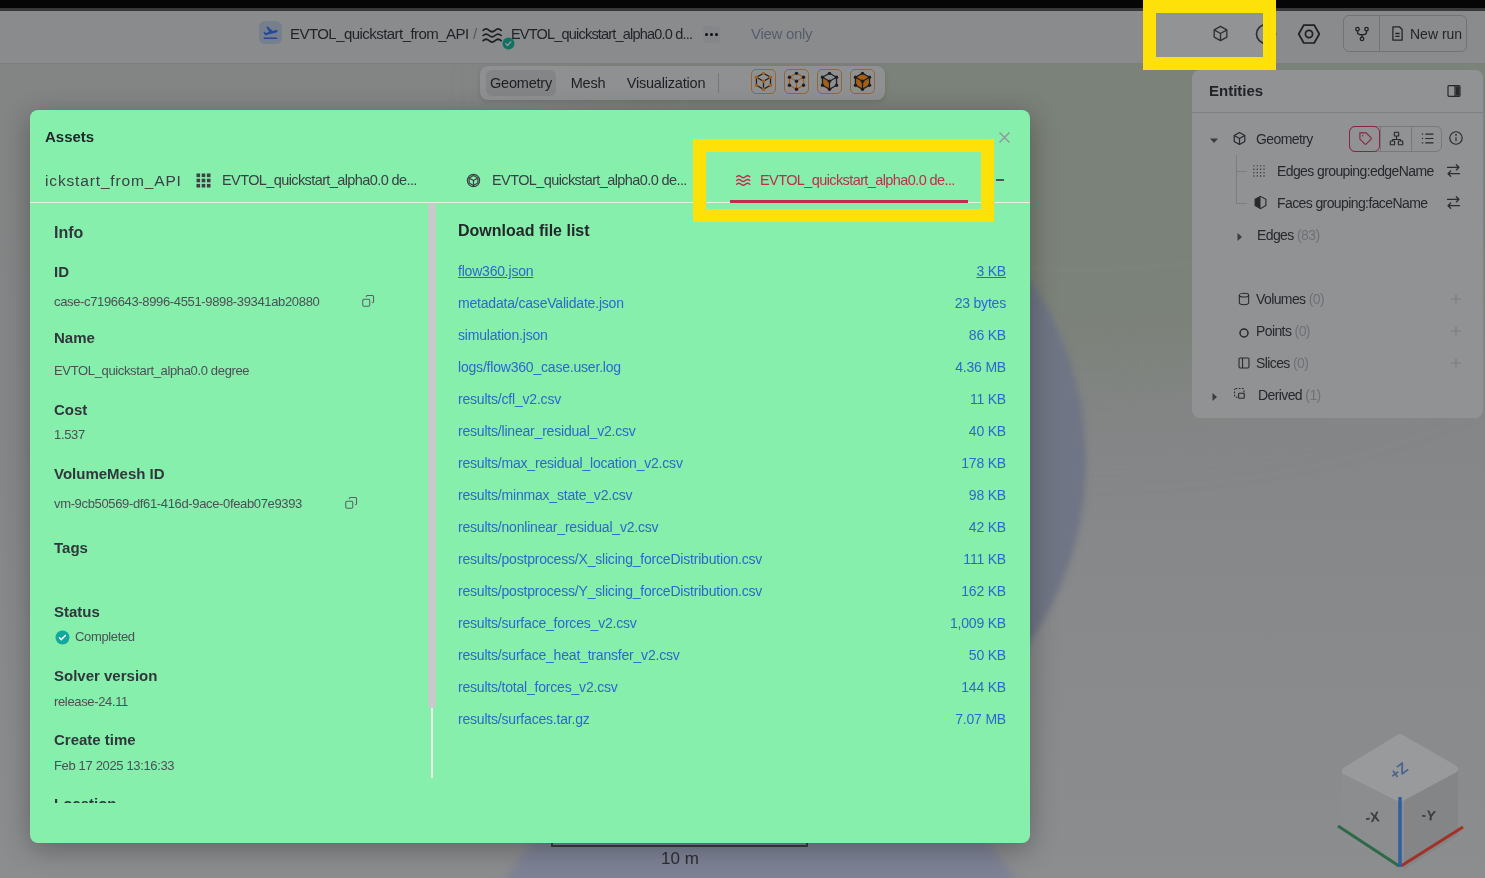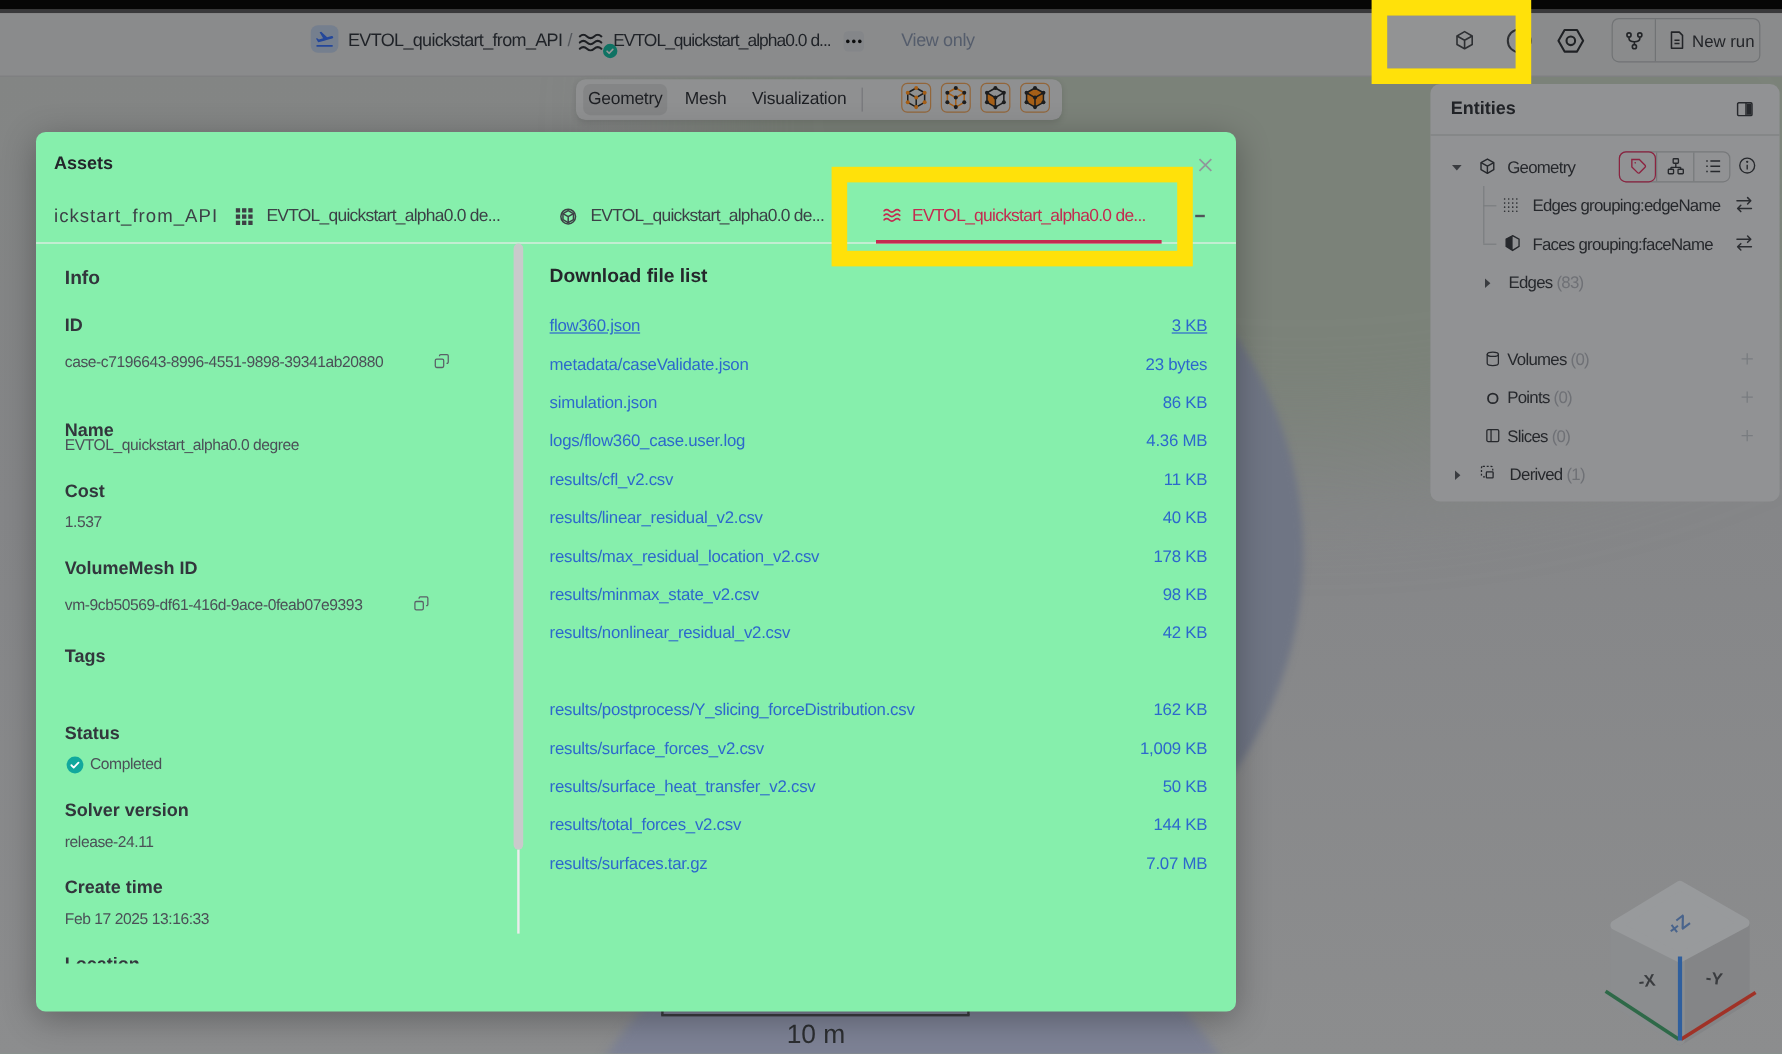--- a/index.html
+++ b/index.html
@@ -27,21 +27,21 @@
      background:linear-gradient(180deg,#838584 0%,#858688 45%,#8c8d8e 100%);}
   #wash-green{position:absolute;left:560px;top:-240px;width:1050px;height:560px;border-radius:50%;
      background:#7b8279;filter:blur(48px);}
   #disc{position:absolute;left:446px;top:78px;width:640px;height:640px;border-radius:50%;
      background:#6f7584;filter:blur(3px);}
   #bellipse{position:absolute;left:458px;top:677px;width:605px;height:605px;border-radius:50%;
      background:#7d8295;filter:blur(4px);}
   #sbar{position:absolute;left:551px;top:782px;width:257px;height:2px;background:#3b3d40;}
   #stick1{position:absolute;left:551px;top:774px;width:2px;height:9px;background:#3b3d40;}
   #stick2{position:absolute;left:806px;top:774px;width:2px;height:9px;background:#3b3d40;}
-  #slabel{position:absolute;left:600px;top:786px;width:160px;text-align:center;font-size:22px;color:#2c2e31;}
+  #slabel{position:absolute;left:600px;top:786px;width:160px;text-align:center;font-size:17px;color:#2c2e31;}
   #tb2{left:480px;top:66px;width:405px;height:34px;background:#8f9091;border-radius:8px;box-shadow:0 2px 5px rgba(0,0,0,0.12);}
   .tb2tab{position:absolute;top:4px;height:26px;line-height:26px;font-size:14.5px;color:#1d1f23;text-align:center;letter-spacing:-0.2px;}
   #tabGeo{left:6px;width:70px;background:#848586;border-radius:6px;}
   #tabMesh{left:84px;width:48px;}
   #tabVis{left:142px;width:88px;text-align:center;}
   #tb2div{position:absolute;left:238px;top:7px;width:1px;height:20px;background:#76777a;}
   .cbtn{position:absolute;top:3px;width:25px;height:25px;border:1px solid #93663a;border-radius:5px;box-sizing:border-box;}
   .cbtn svg{position:absolute;left:1px;top:1px;}
   #cb1{left:271px;} #cb2{left:304px;} #cb3{left:337px;} #cb4{left:370px;}
   #grp{left:1343px;top:15px;width:124px;height:37px;border:1px solid #717375;border-radius:6px;box-sizing:border-box;}
@@ -430,21 +430,21 @@
   <div id="lcol">
     <div class="lbl" style="top:21px;font-size:16px">Info</div>
     <div class="lbl" style="top:60px">ID</div>
     <div class="val" style="top:91px">case-c7196643-8996-4551-9898-39341ab20880</div>
     <div class="cpy" id="cpy1" style="left:331px;top:91px"><svg width="14" height="14" viewBox="0 0 24 24" fill="none">
           <g transform="translate(24,0) scale(-1,1)" stroke="#5a6067" stroke-width="1.8">
             <rect x="9" y="9" width="12" height="12" rx="2"></rect>
             <path d="M5 15H4.2A1.7 1.7 0 012.5 13.3V4.2A1.7 1.7 0 014.2 2.5h9.1A1.7 1.7 0 0115 4.2V5"></path>
           </g>
         </svg></div>
-    <div class="lbl" style="top:147px">Name</div>
+    <div class="lbl" style="top:126px">Name</div>
     <div class="val" style="top:160px">EVTOL_quickstart_alpha0.0 degree</div>
     <div class="lbl" style="top:198px">Cost</div>
     <div class="val" style="top:224px">1.537</div>
     <div class="lbl" style="top:262px">VolumeMesh ID</div>
     <div class="val" style="top:293px">vm-9cb50569-df61-416d-9ace-0feab07e9393</div>
     <div class="cpy" id="cpy2" style="left:314px;top:293px"><svg width="14" height="14" viewBox="0 0 24 24" fill="none">
           <g transform="translate(24,0) scale(-1,1)" stroke="#5a6067" stroke-width="1.8">
             <rect x="9" y="9" width="12" height="12" rx="2"></rect>
             <path d="M5 15H4.2A1.7 1.7 0 012.5 13.3V4.2A1.7 1.7 0 014.2 2.5h9.1A1.7 1.7 0 0115 4.2V5"></path>
           </g>
@@ -495,20 +495,24 @@
       <span class="fsize" style="">178 KB</span>
     </div>
     <div class="frow" style="top: 370px;">
       <span class="fname" style="">results/minmax_state_v2.csv</span>
       <span class="fsize" style="">98 KB</span>
     </div>
     <div class="frow" style="top: 402px;">
       <span class="fname" style="">results/nonlinear_residual_v2.csv</span>
       <span class="fsize" style="">42 KB</span>
     </div>
+    <div class="frow" style="top: 434px;">
+      <span class="fname" style="">results/postprocess/X_slicing_forceDistribution.csv</span>
+      <span class="fsize" style="">111 KB</span>
+    </div>
     <div class="frow" style="top: 466px;">
       <span class="fname" style="">results/postprocess/Y_slicing_forceDistribution.csv</span>
       <span class="fsize" style="">162 KB</span>
     </div>
     <div class="frow" style="top: 498px;">
       <span class="fname" style="">results/surface_forces_v2.csv</span>
       <span class="fsize" style="">1,009 KB</span>
     </div>
     <div class="frow" style="top: 530px;">
       <span class="fname" style="">results/surface_heat_transfer_v2.csv</span>

